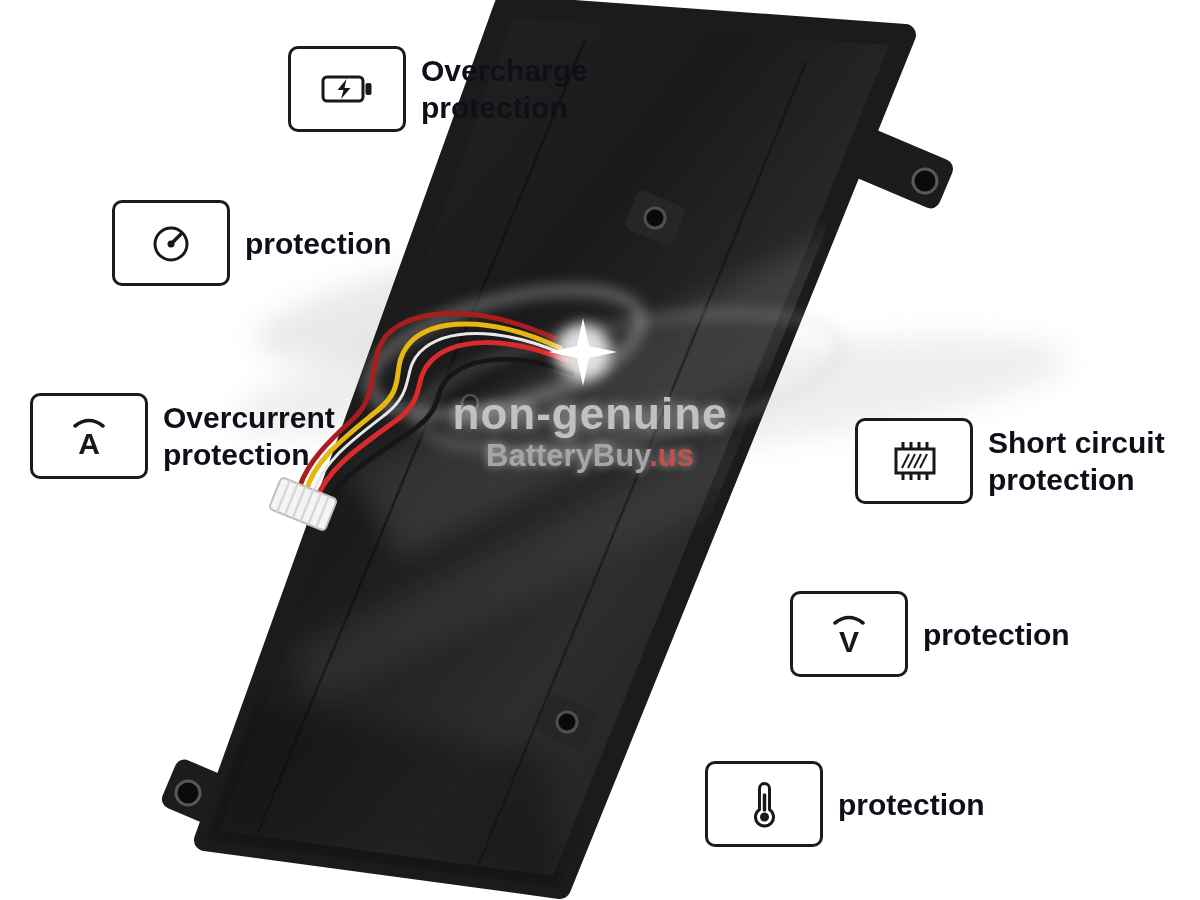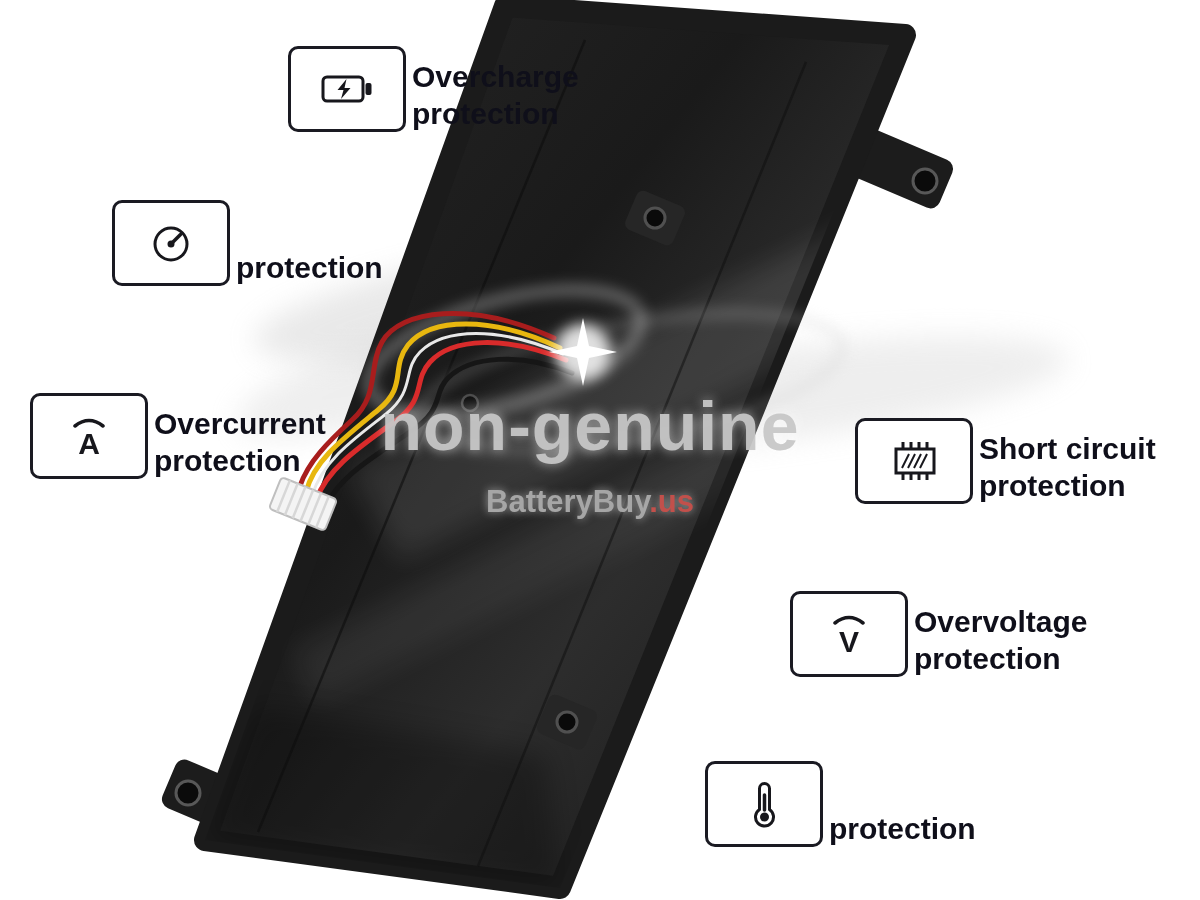--- a/index.html
+++ b/index.html
@@ -1,22 +1,22 @@
 <!DOCTYPE html>
 <html><head>
 <meta charset="utf-8">
 <style>
   html,body{margin:0;padding:0}
   body{position:relative;width:1200px;height:900px;background:#ffffff;font-family:"Liberation Sans",sans-serif;overflow:hidden}
   .scene{position:absolute;left:0;top:0;z-index:10}
   .watermark{position:absolute;left:160px;top:392px;width:860px;text-align:center;z-index:20;pointer-events:none}
-  .wm-title{font-size:68px;font-weight:700;letter-spacing:1px;color:#c8c8c8;opacity:.95;line-height:1;text-shadow:0 0 12px rgba(255,255,255,.6)}
-  .wm-brand{margin-top:26px;font-size:31px;font-weight:700;color:#a6a6a6;line-height:1;text-shadow:0 0 8px rgba(255,255,255,.55)}
+  .wm-title{font-size:44px;font-weight:700;letter-spacing:1px;color:#c8c8c8;opacity:.95;line-height:1;text-shadow:0 0 12px rgba(255,255,255,.6)}
+  .wm-brand{margin-top:4px;font-size:31px;font-weight:700;color:#a6a6a6;line-height:1;text-shadow:0 0 8px rgba(255,255,255,.55)}
   .wm-suffix{color:#c2504b}
-  .callout{position:absolute;display:flex;align-items:flex-end;gap:6px;z-index:30}
+  .callout{position:absolute;display:flex;align-items:center;gap:15px;z-index:30}
   .icon-box{width:112px;height:80px;flex:0 0 auto;background:#fff;border:3px solid #1a1a22;border-radius:10px;display:flex;align-items:center;justify-content:center}
   .callout-label{font-size:30px;font-weight:600;color:#0f0f1a;line-height:37px;white-space:nowrap}
   .icon{display:block}
   .icon text{font-family:"Liberation Sans",sans-serif}
 </style>
 </head>
 <body>
 
 <svg class="scene" width="1200" height="900" viewBox="0 0 1200 900">
   <defs>
@@ -176,21 +176,20 @@
 </div>
 
 <div class="callout" style="left:790px;top:591px">
   <div class="icon-box">
     <svg class="icon" width="48" height="46" viewBox="0 0 48 46">
       <path d="M10 12 Q24 1 38 12" fill="none" stroke="#17171c" stroke-width="3.5" stroke-linecap="round"></path>
       <text x="24" y="41" text-anchor="middle" font-size="30" font-weight="bold" fill="#17171c">V</text>
     </svg>
   </div>
   <div class="callout-label">
-    <div>Overvoltage</div>
     <div>protection</div>
   </div>
 </div>
 
 <div class="callout" style="left:705px;top:761px">
   <div class="icon-box">
     <svg class="icon" width="36" height="50" viewBox="0 0 34 50">
       <path d="M12.5 9.5 a5 5 0 0 1 10 0 V30.5 a9 9 0 1 1 -10 0 Z" fill="none" stroke="#17171c" stroke-width="3"></path>
       <line x1="17.5" y1="16" x2="17.5" y2="31" stroke="#17171c" stroke-width="3.5" stroke-linecap="round"></line>
       <circle cx="17.5" cy="38" r="4.5" fill="#17171c"></circle>

